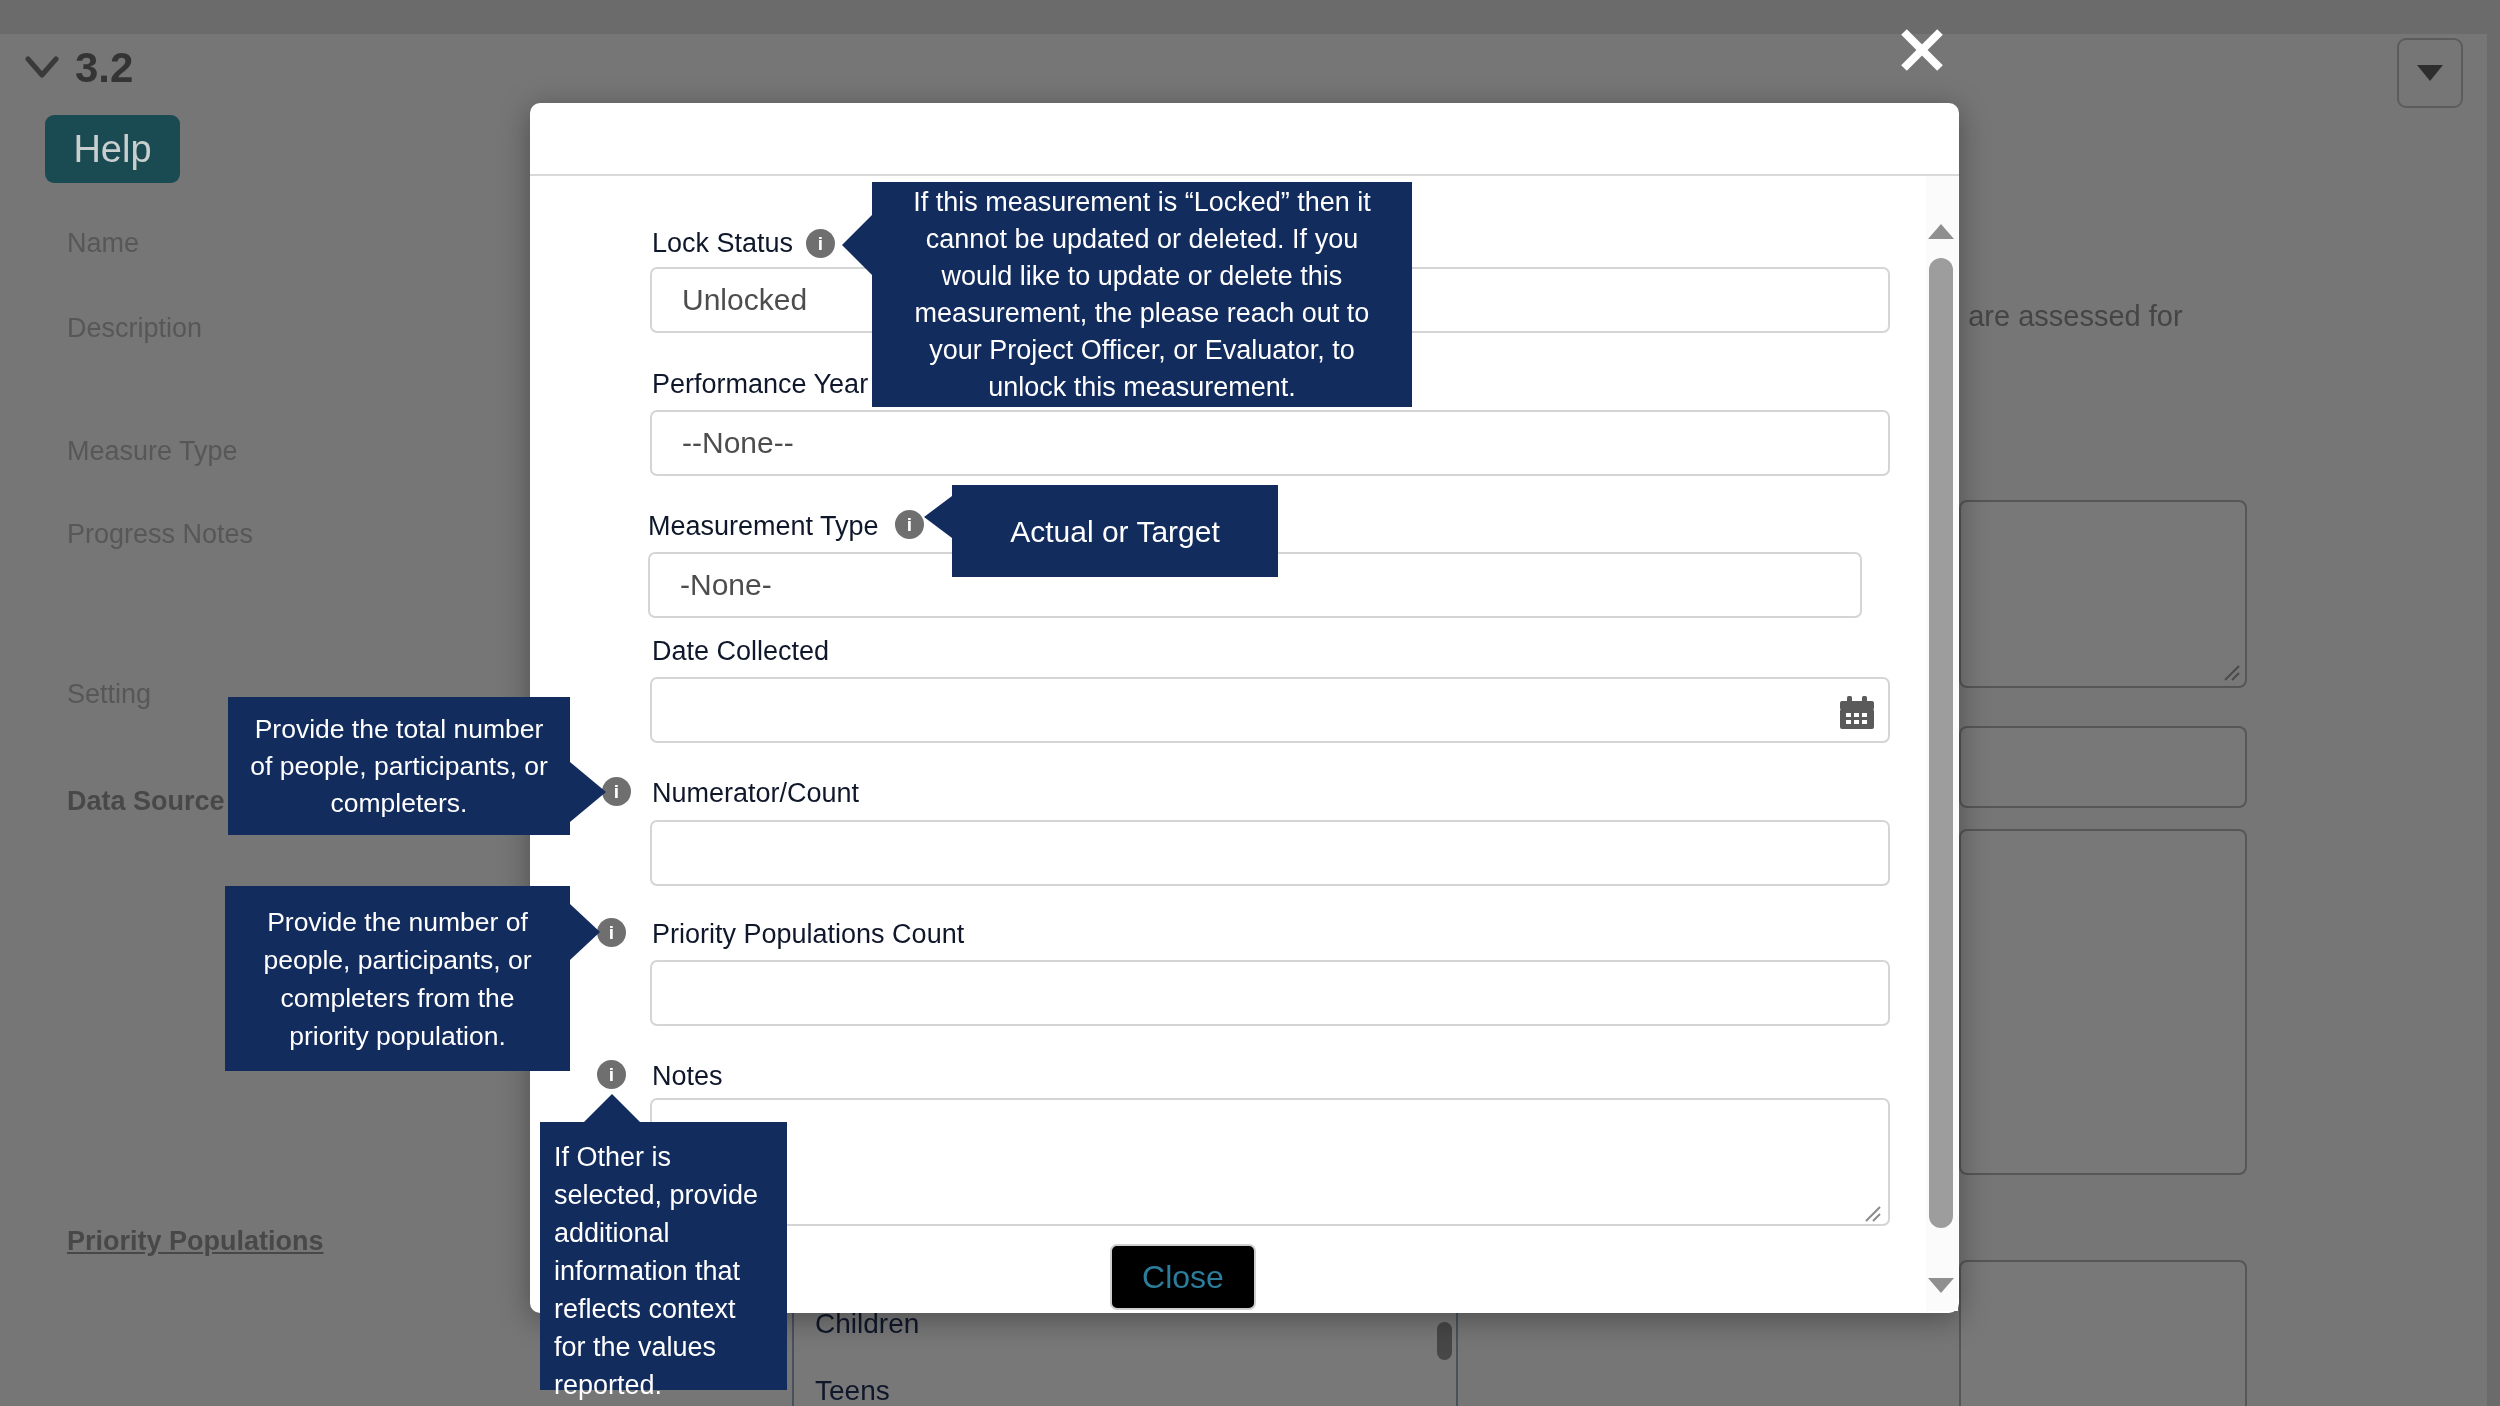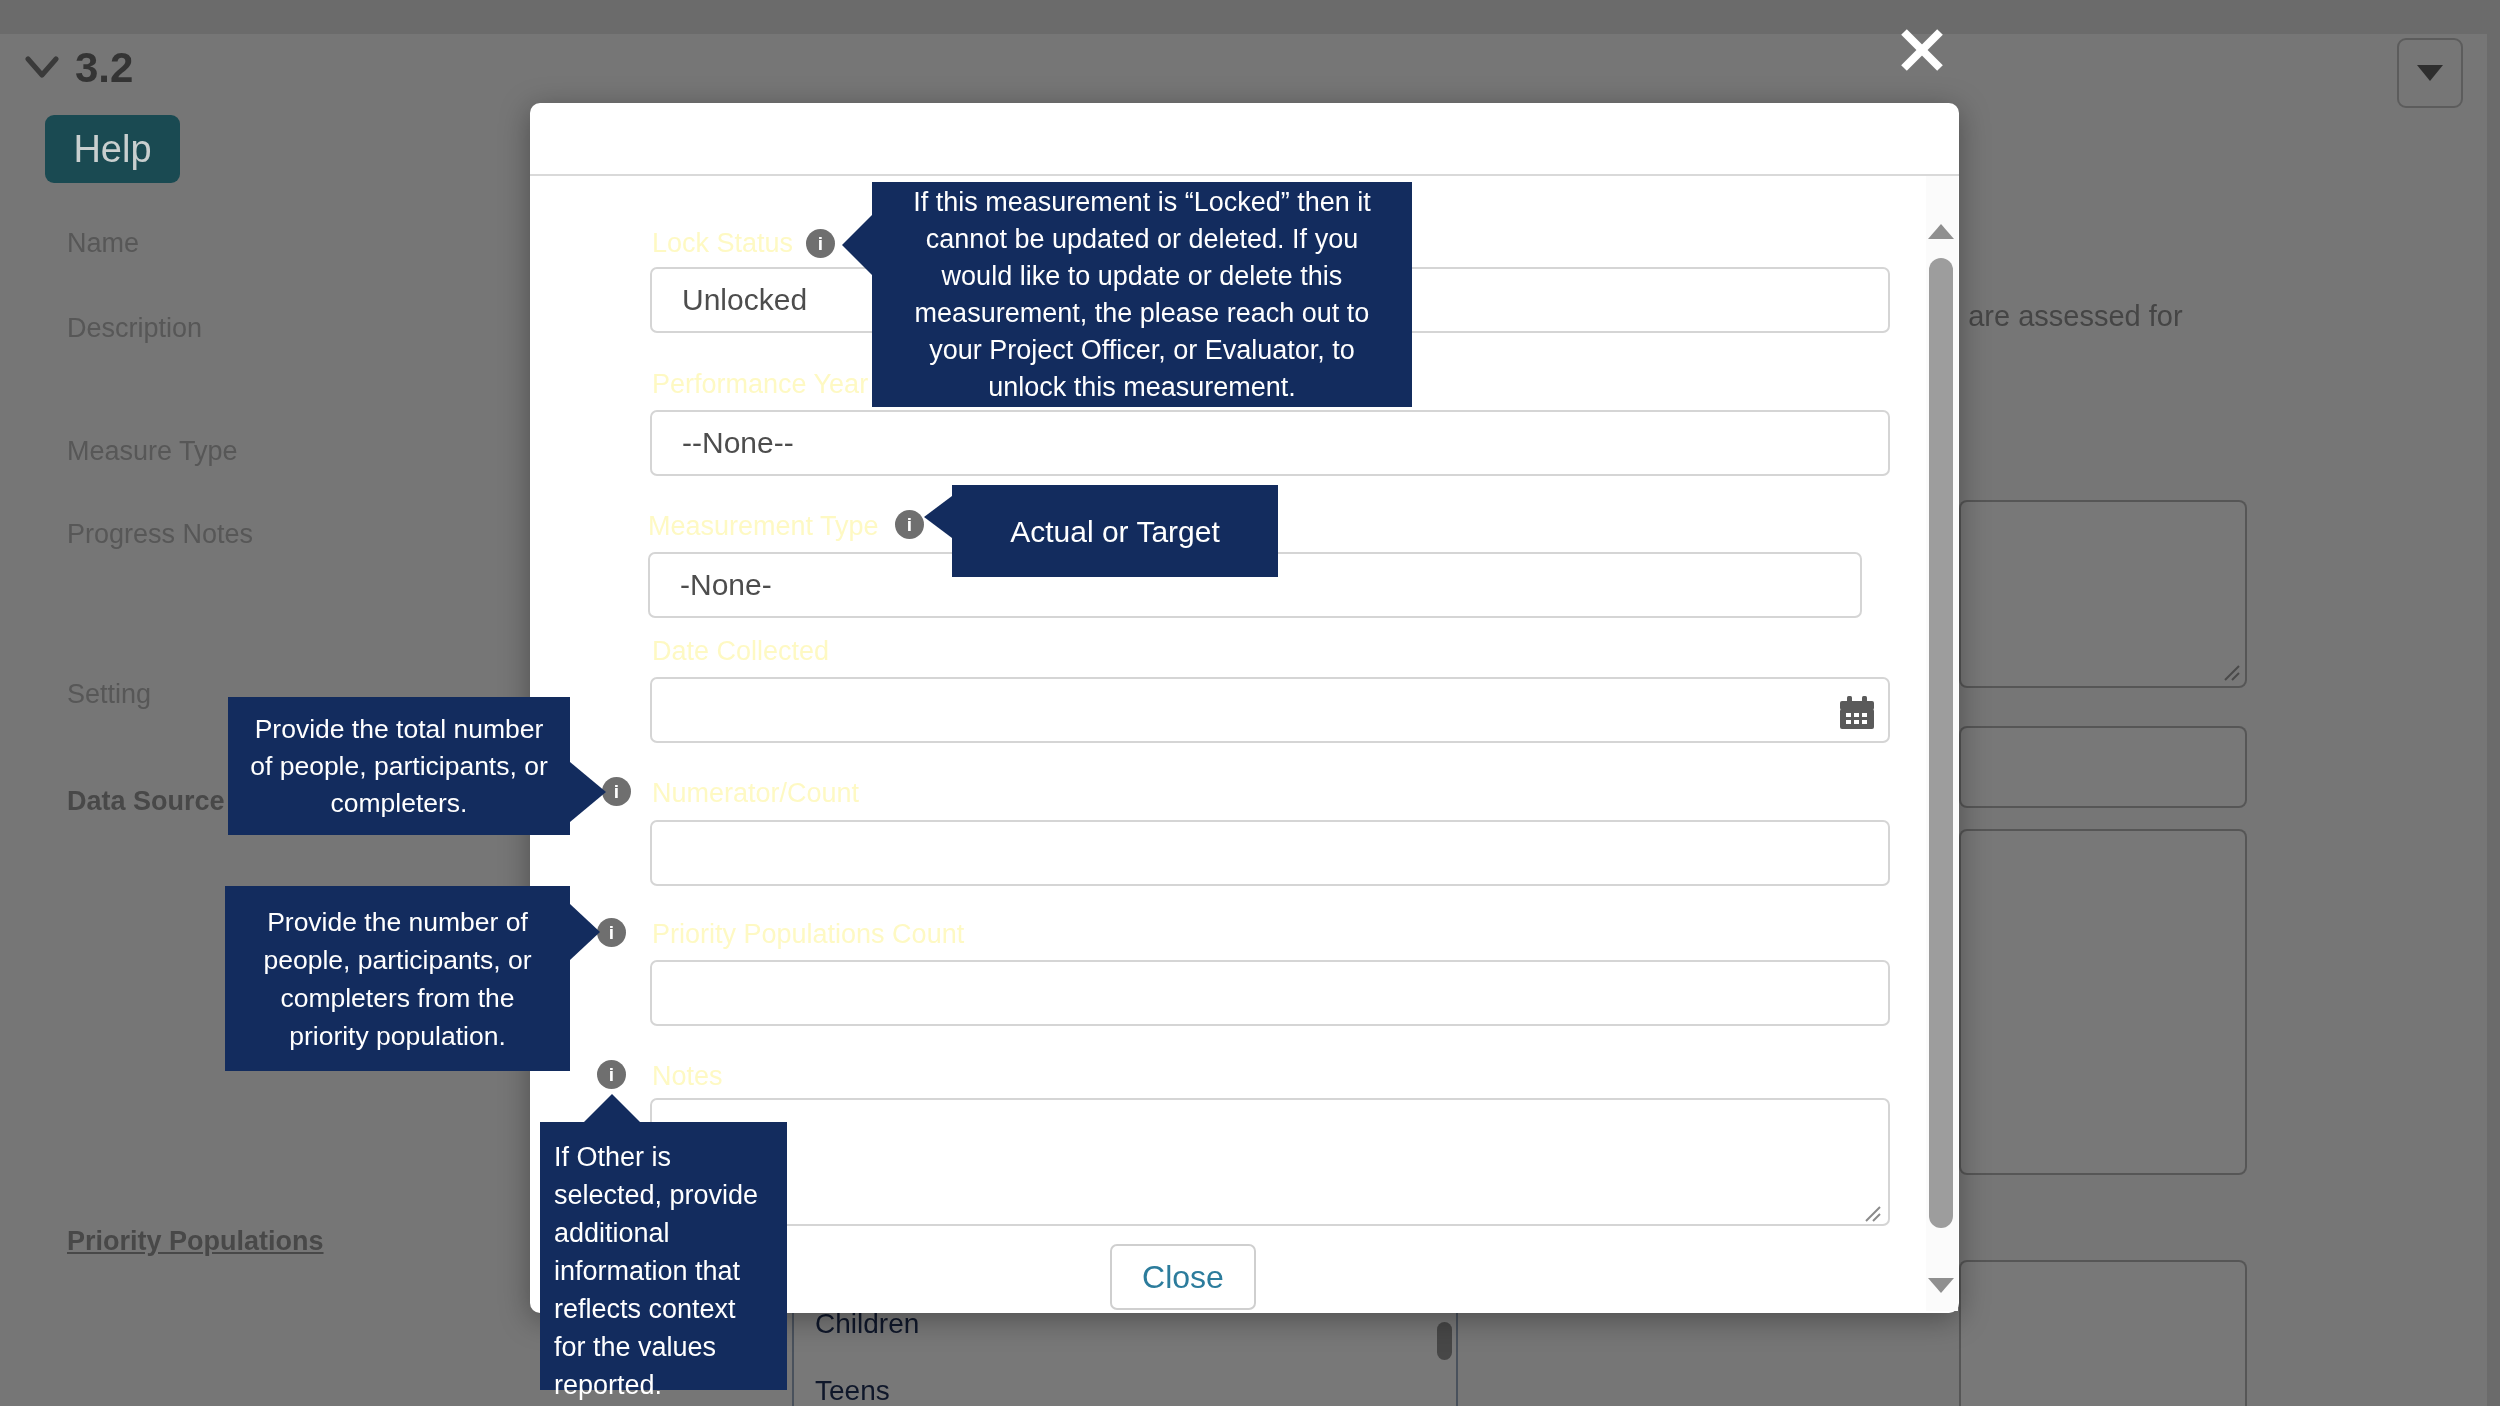--- a/index.html
+++ b/index.html
@@ -28,29 +28,29 @@
     display:flex;align-items:center;justify-content:center;}
   .tri-down-dark{width:0;height:0;border-left:13px solid transparent;border-right:13px solid transparent;border-top:16px solid #2e2e2e;}
   .resize-marks{width:20px;height:20px;}
 
   
   .modal{left:530px;top:103px;width:1429px;height:1210px;background:#ffffff;border-radius:10px;
     box-shadow:0 6px 30px rgba(0,0,0,.35);}
   .modal-divider{left:530px;top:174px;width:1429px;height:2px;background:#d9d9d9;}
   .close-x{left:1896px;top:24px;width:52px;height:52px;cursor:pointer;}
 
-  .fld-label{color:#fef9c3;font-size:27px;white-space:nowrap;}
+  .fld-label{color:#0f172a;font-size:27px;white-space:nowrap;}
   .fld-input{left:650px;width:1240px;height:66px;border:2px solid #d5d5d5;border-radius:7px;background:#fff;
     font-family:inherit;font-size:30px;color:#4d4d4d;padding:0 30px;outline:none;}
   textarea.fld-input{resize:none;padding-top:12px;}
   .info-icon{width:29px;height:29px;border-radius:50%;background:#6f6f6f;color:#ffffff;
     font-size:19px;font-weight:bold;display:flex;align-items:center;justify-content:center;cursor:pointer;}
   .cal-icon{left:1838px;top:694px;width:38px;height:38px;cursor:pointer;}
 
-  .close-btn{left:1110px;top:1244px;width:146px;height:66px;background:#ffffff;border:2px solid #cfcfcf;border-radius:7px;
+  .close-btn{left:1110px;top:1244px;width:146px;height:66px;background:#000000;border:2px solid #cfcfcf;border-radius:7px;
     color:var(--close-text,#2c7c9c);font-size:32px;display:flex;align-items:center;justify-content:center;cursor:pointer;}
 
   
   .sb-track{left:1926px;top:176px;width:32px;height:1135px;background:#fbfbfb;}
   .sb-thumb{left:1929px;top:258px;width:24px;height:970px;background:#9d9d9d;border-radius:12px;}
   .sb-up{left:1928px;top:224px;width:0;height:0;border-left:13px solid transparent;border-right:13px solid transparent;border-bottom:15px solid #8f8f8f;}
   .sb-down{left:1928px;top:1278px;width:0;height:0;border-left:13px solid transparent;border-right:13px solid transparent;border-top:15px solid #8f8f8f;}
 
   
   .tip{background:var(--tooltip-bg,#132c5e);color:#ffffff;font-size:27px;line-height:37px;text-align:center;

